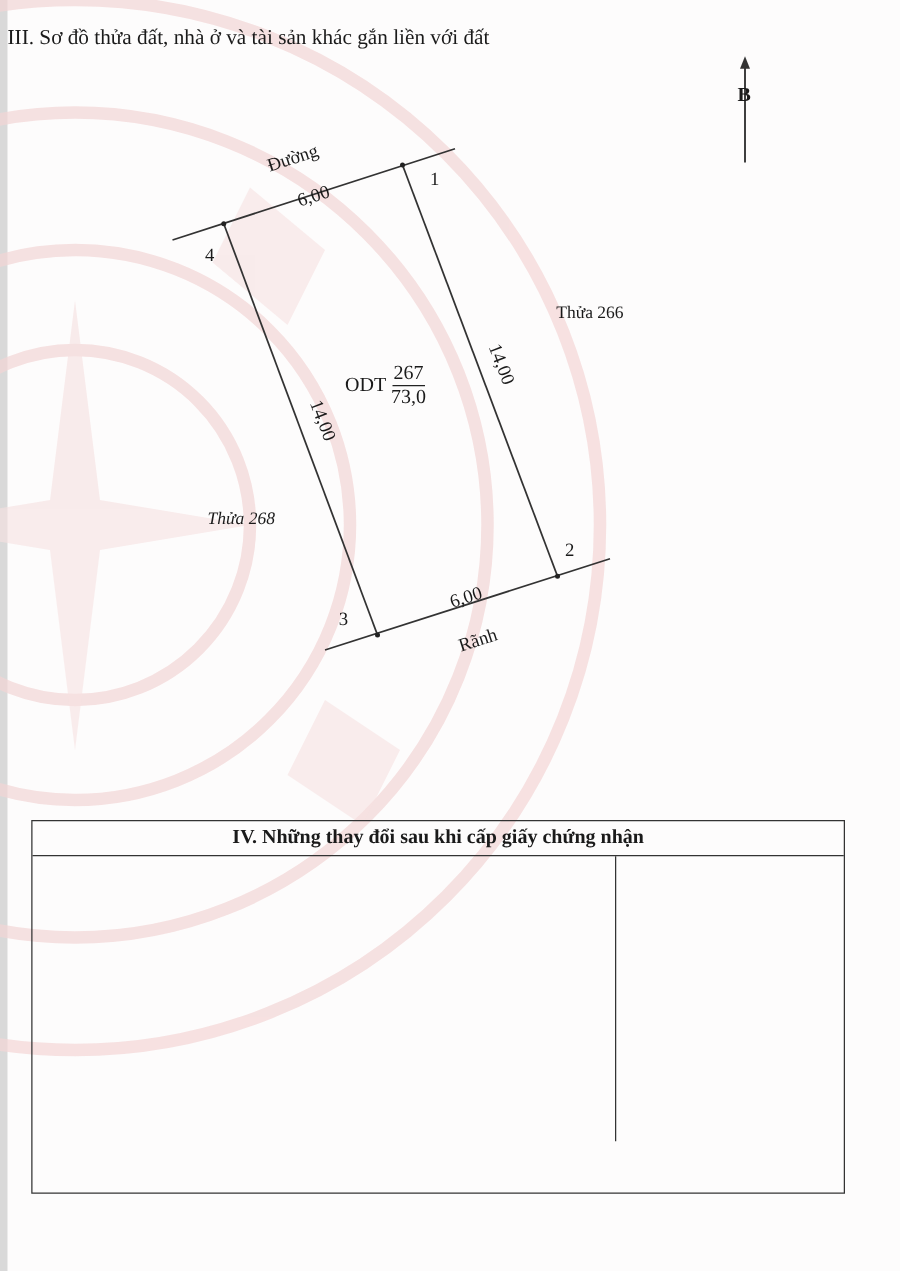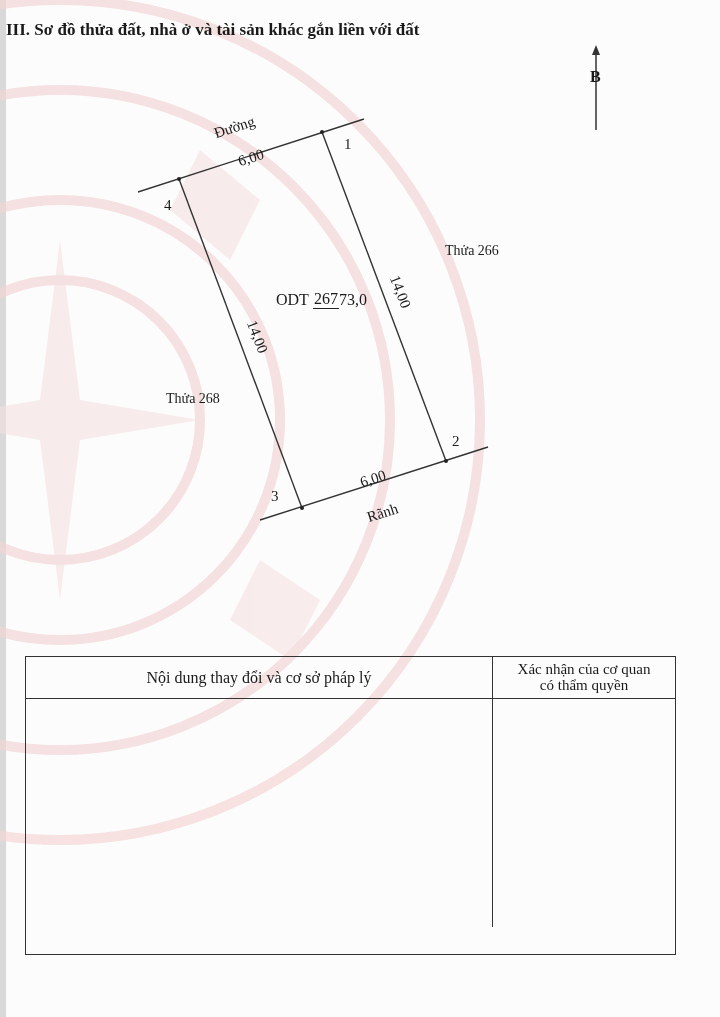--- a/index.html
+++ b/index.html
@@ -6,29 +6,29 @@
   body {
     width:720px; height:1017px; position:relative; overflow:hidden;
     background:#fdfcfc;
     font-family:"Liberation Serif", "DejaVu Serif", serif;
     color:#1a1a1a;
   }
   .left-edge { position:absolute; left:0; top:0; width:6px; height:1017px; background:#d9d9d9; }
   .watermark { position:absolute; left:0; top:0; width:720px; height:1017px; pointer-events:none; }
   .section-title {
     position:absolute; left:6px; top:20px;
-    font-size:17px; font-weight:bold; white-space:nowrap;
+    font-size:17px; font-weight:normal; white-space:nowrap;
   }
   .diagram { position:absolute; left:0; top:0; width:720px; height:640px; }
   .lbl { position:absolute; font-size:15px; white-space:nowrap; }
   .rot { transform-origin:left top; }
   .odt {
     position:absolute; left:276px; top:290px; display:flex; align-items:center; font-size:16px;
   }
-  .frac { display:inline-flex; align-items:center; margin-left:4px;text-align:center; }
+  .frac { display:inline-flex; flex-direction:column; align-items:center; margin-left:4px;text-align:center; }
   .frac span { line-height:18px; }
   .frac .num { border-bottom:1px solid #222; padding:0 1px; }
   .north-b { position:absolute; left:590px; top:68px; font-size:16px; font-weight:bold; }
   .table {
     position:absolute; left:25px; top:656px; width:651px; height:299px;
     border:1.5px solid #333; box-sizing:border-box;
   }
   .t-head {
     height:27px; border-bottom:1px solid #333; text-align:center;
     font-size:16px; font-weight:bold; line-height:26px;
@@ -88,36 +88,30 @@
 
   <div class="lbl rot" style="left:402px; top:273px; transform:rotate(69deg);">14,00</div>
   <div class="lbl rot" style="left:259px; top:318px; transform:rotate(69deg);">14,00</div>
 
   <div class="lbl" style="left:344px; top:136px;">1</div>
   <div class="lbl" style="left:452px; top:433px;">2</div>
   <div class="lbl" style="left:271px; top:488px;">3</div>
   <div class="lbl" style="left:164px; top:197px;">4</div>
 
   <div class="lbl" style="left:445px; top:243px; font-size:14px;text-align:right;">Thửa 266</div>
-  <div class="lbl" style="left:166px; top:391px; font-size:14px;">Thửa 268</div>
+  <div class="lbl" style="left:166px; top:408px; font-size:14px;font-style:italic;">Thửa 268</div>
 
   <div class="odt">
     <span>ODT</span>
     <span class="frac">
       <span class="num">267</span>
       <span>73,0</span>
     </span>
   </div>
 </div>
 
 <div class="table">
-  <div class="t-cols">
-    <div class="t-col1">Nội dung thay đổi và cơ sở pháp lý</div>
-    <div class="t-col2">
-      <div>Xác nhận của cơ quan</div>
-      <div>có thẩm quyền</div>
-    </div>
-  </div>
+  <div class="t-head">IV. Những thay đổi sau khi cấp giấy chứng nhận</div>
   <div class="t-body">
     <div class="c1"></div>
     <div class="c2"></div>
   </div>
 </div>
 
 </body></html>

